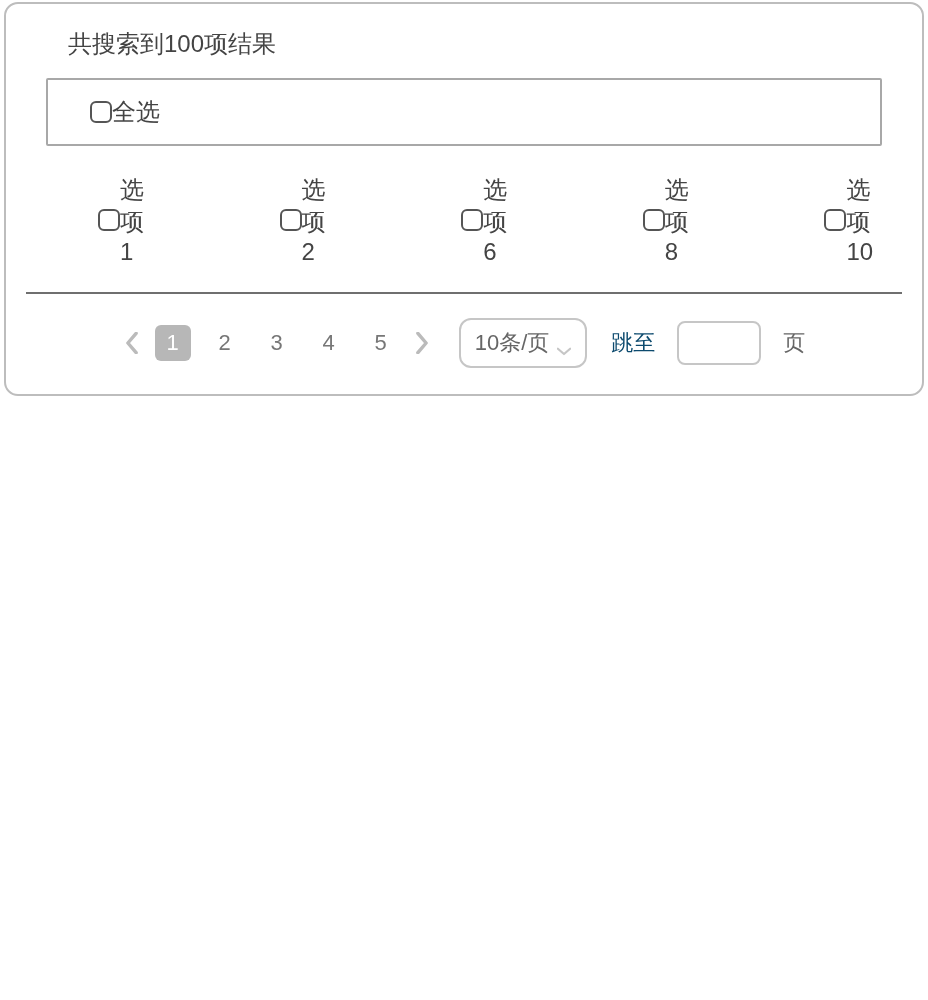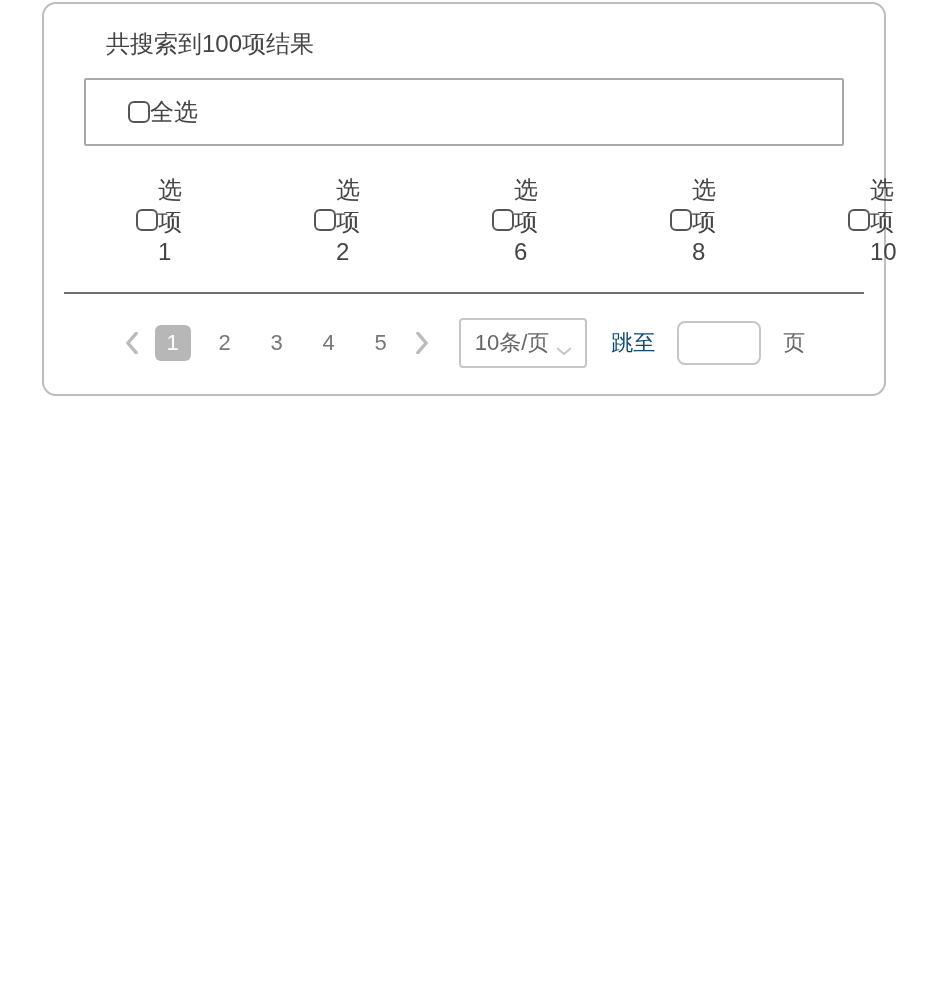--- a/index.html
+++ b/index.html
@@ -3,21 +3,21 @@
   <meta charset="utf-8">
   <style>
     * { box-sizing: border-box; margin: 0; padding: 0; }
     body {
       font-family: -apple-system, BlinkMacSystemFont, "Segoe UI", "PingFang SC", "Microsoft YaHei", sans-serif;
       background: #fff;
       color: #333;
       font-size: 22px;
     }
     .panel {
-      width: 844px;
+      width: 920px;
       margin: 2px auto;
       border: 2px solid #bdbdbd;
       border-radius: 14px;
       padding-top: 24px;
       padding-bottom: 26px;
     }
     .header-text {
       padding: 0 40px 18px 62px;
       font-size: 24px;
       color: #444;
@@ -102,21 +102,21 @@
     }
     .pg-num.active {
       background: #b7b7b7;
       color: #fff;
     }
     .pg-size {
       display: inline-flex;
       align-items: center;
       gap: 8px;
       border: 2px solid #c6c6c6;
-      border-radius: 4px;
+      border-radius: 12px;
       padding: 8px 14px;
       cursor: pointer;
       margin-left: 14px;
     }
     .pg-size .chev {
       width: 14px;
       height: 14px;
       color: #c6c6c6;
     }
     .jump-label {

